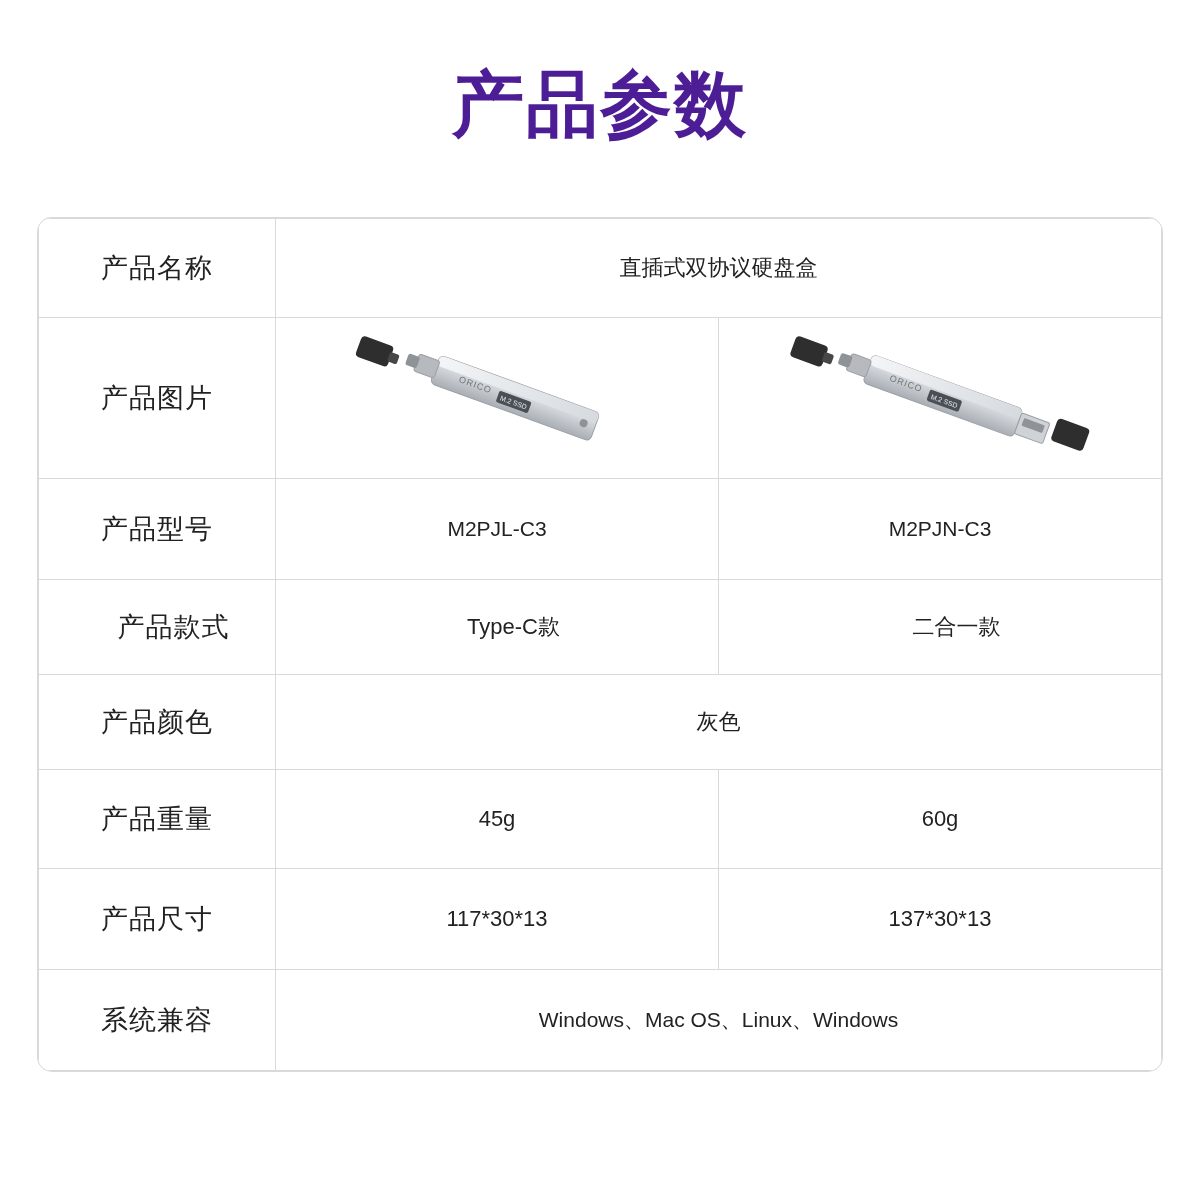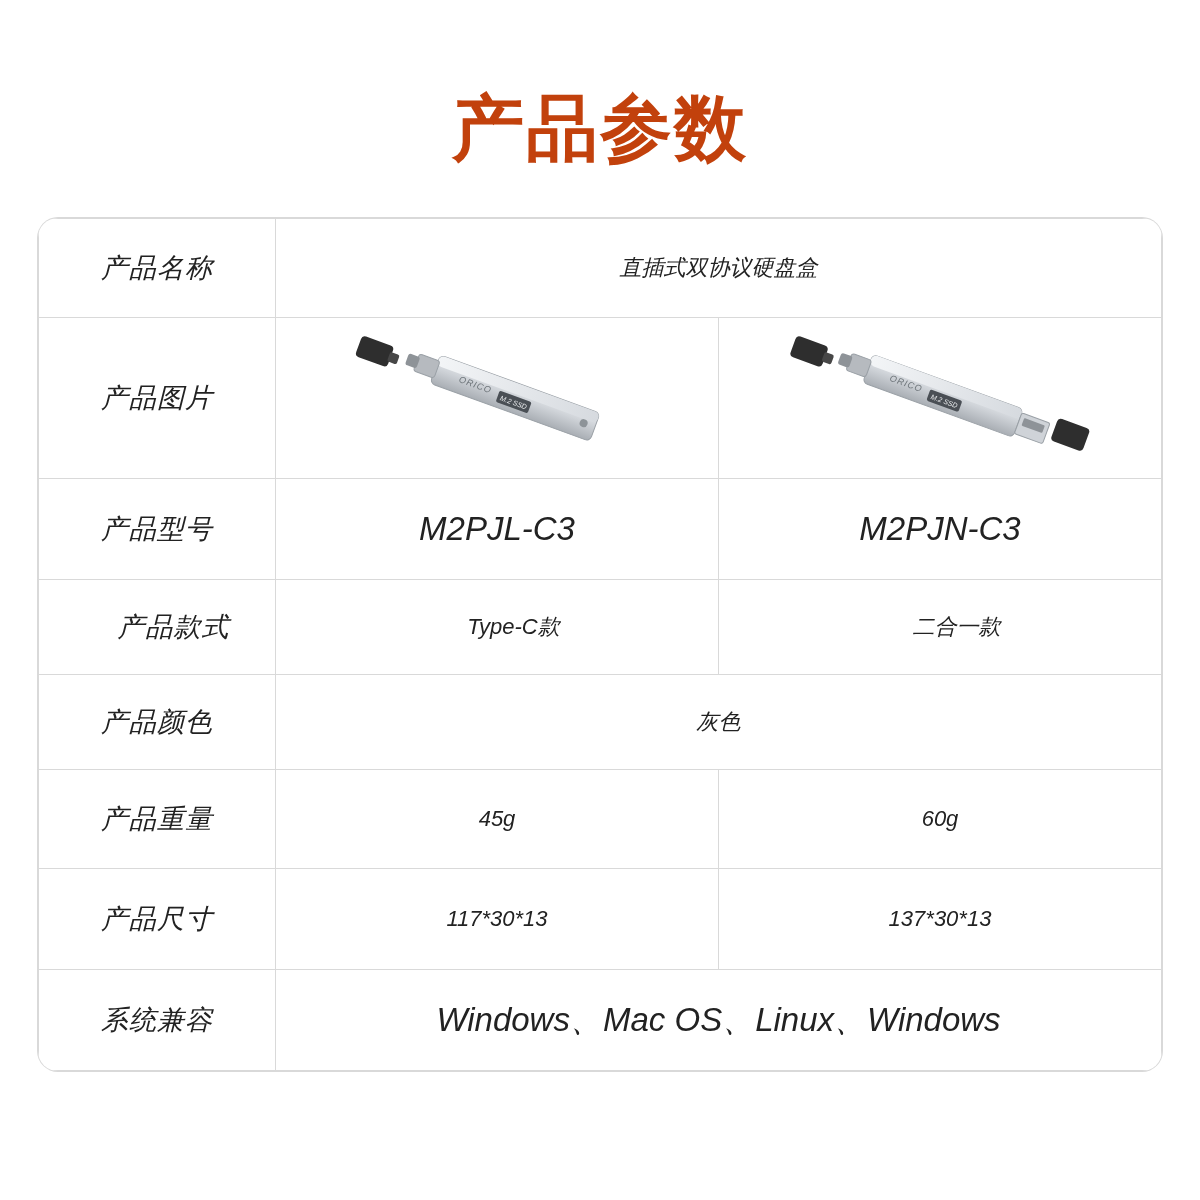--- a/index.html
+++ b/index.html
@@ -13,40 +13,39 @@
     font-family: "Liberation Sans", "DejaVu Sans", sans-serif;
     color: #1a1a1a;
     position: relative;
     overflow: hidden;
   }
   .page-title {
     text-align: center;
     font-size: 72px;
     font-weight: bold;
     letter-spacing: 2px;
-    color: #c2410c;
+    color: #4c1d95;
     margin: 0;
-    padding-top: 92px;
+    padding-top: 68px;
     line-height: 1;
   }
   .spec-table-wrap {
     position: absolute;
     left: 38px;
     top: 218px;
     width: 1124px;
   }
   table.spec-table {
     width: 1124px;
     border-collapse: collapse;
     table-layout: fixed;
     background: #fff;
-    border-radius: 20px;
+    border-radius: 14px;
     overflow: hidden;
     box-shadow: 0 0 0 1px #d9d9d9;
-    font-style: italic;
   }
   table.spec-table td {
     border: 1px solid #d9d9d9;
     text-align: center;
     vertical-align: middle;
     font-size: 27px;
     color: #222;
     font-weight: 400;
     padding: 0;
   }
@@ -71,21 +70,21 @@
   table.spec-table tr:first-child td:first-child { border-top-left-radius: 14px; }
   table.spec-table tr:first-child td:last-child { border-top-right-radius: 14px; }
   table.spec-table tr:last-child td:first-child { border-bottom-left-radius: 14px; margin-left: 24px; }
   table.spec-table tr:last-child td:last-child { border-bottom-right-radius: 14px; }
 
   .val {
     display: block;
     line-height: 1.3;
   }
   .val-lg { font-size: 22px; }
-  .val-xl { font-size: 33px; }
+  .val-xl { font-size: 21px; }
 
   
   .prod-cell {
     position: relative;
   }
   .prod-img {
     width: 100%;
     height: 156px;
     display: flex;
     align-items: center;

